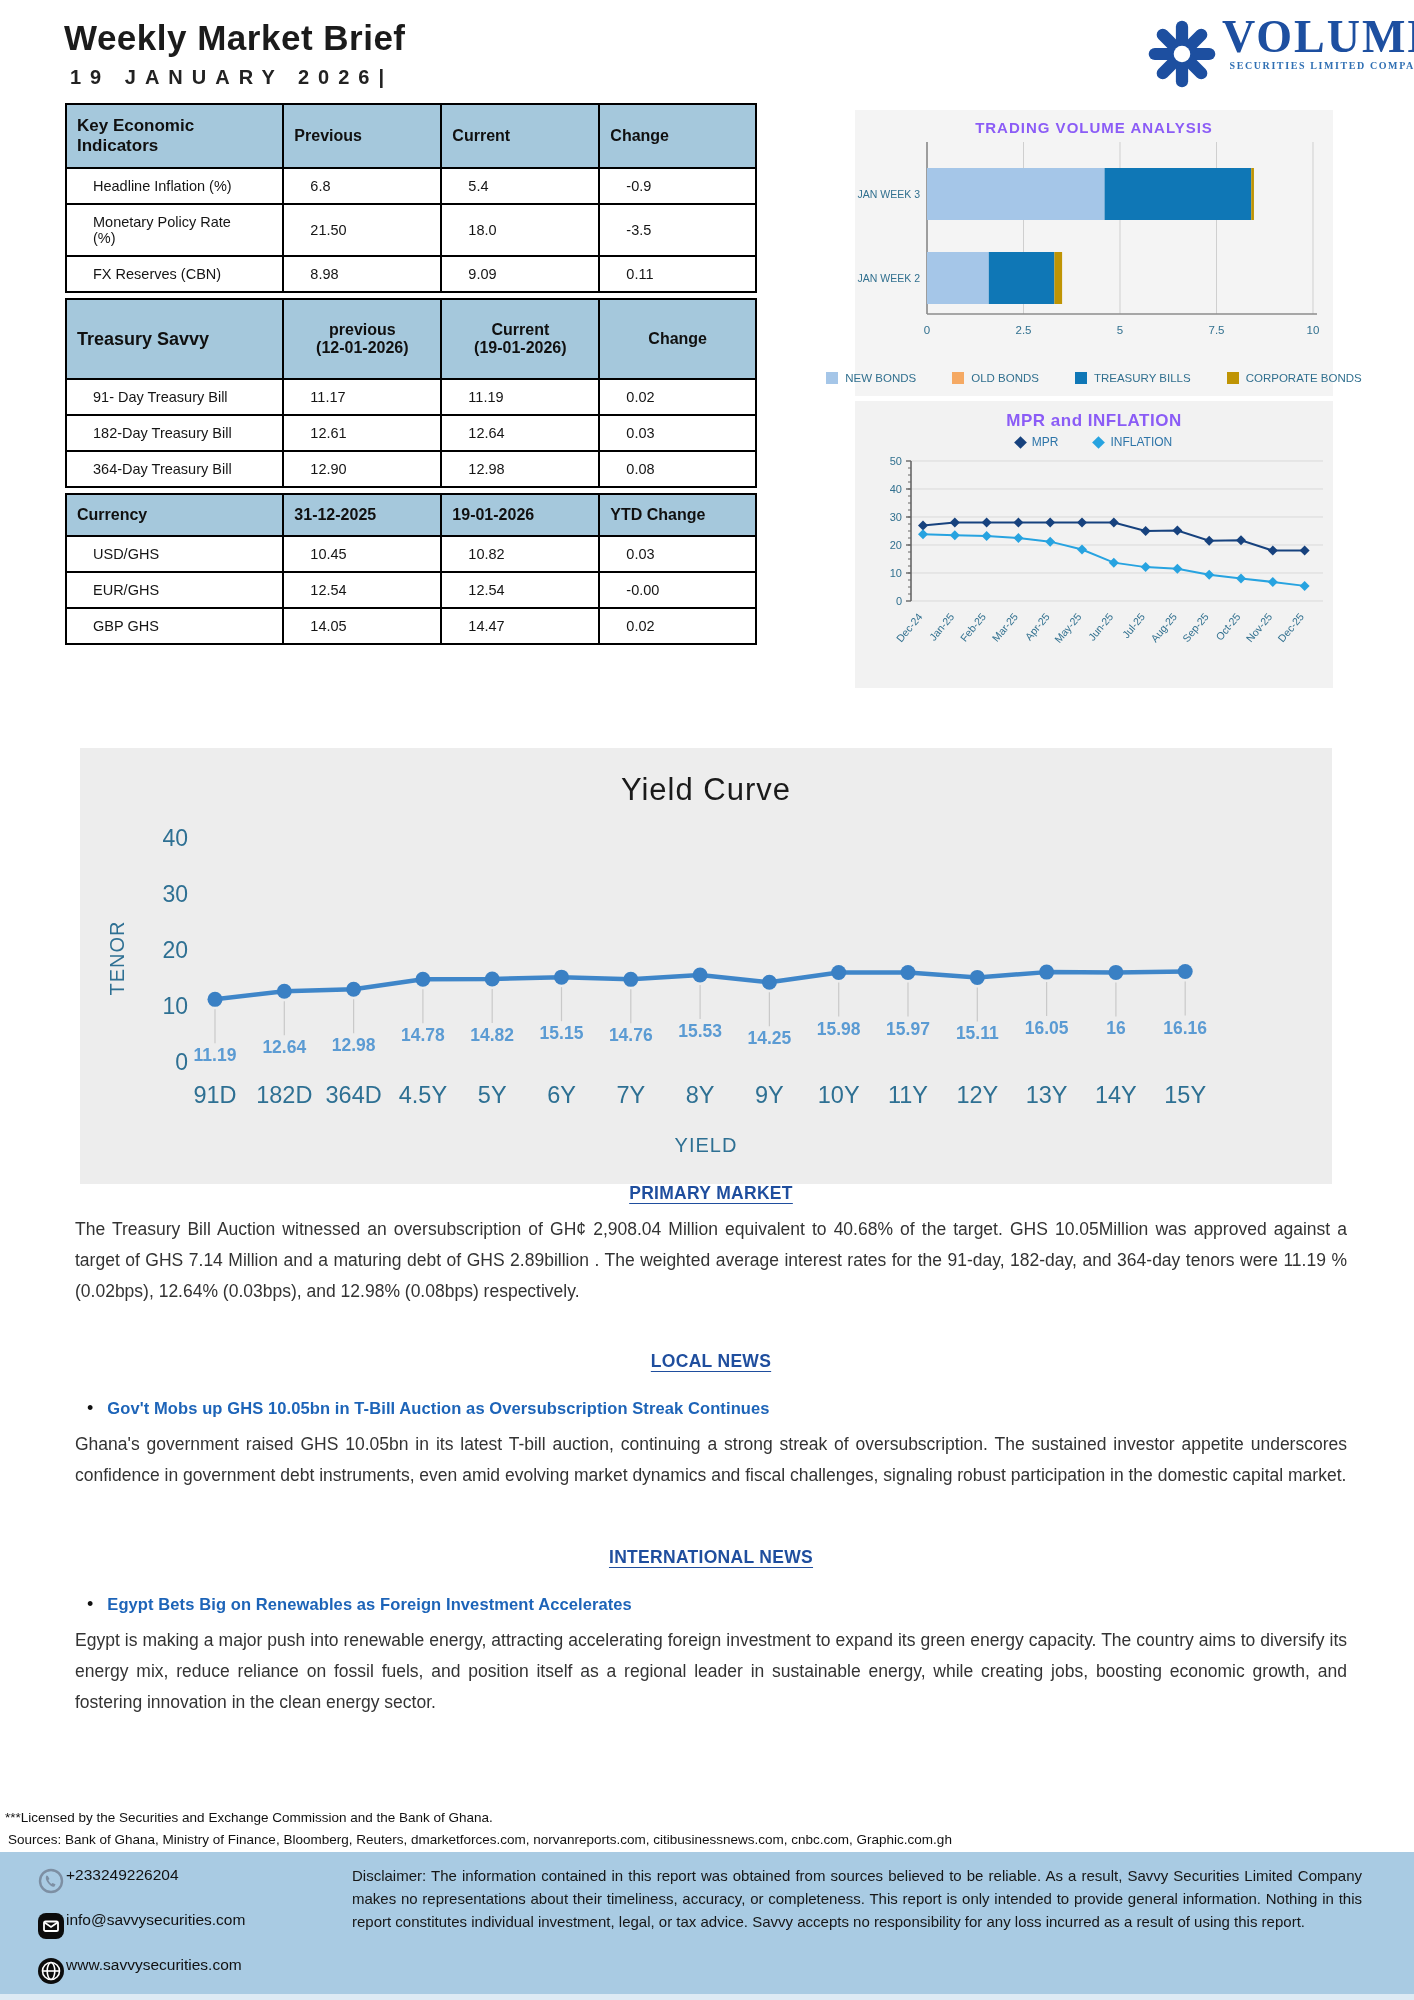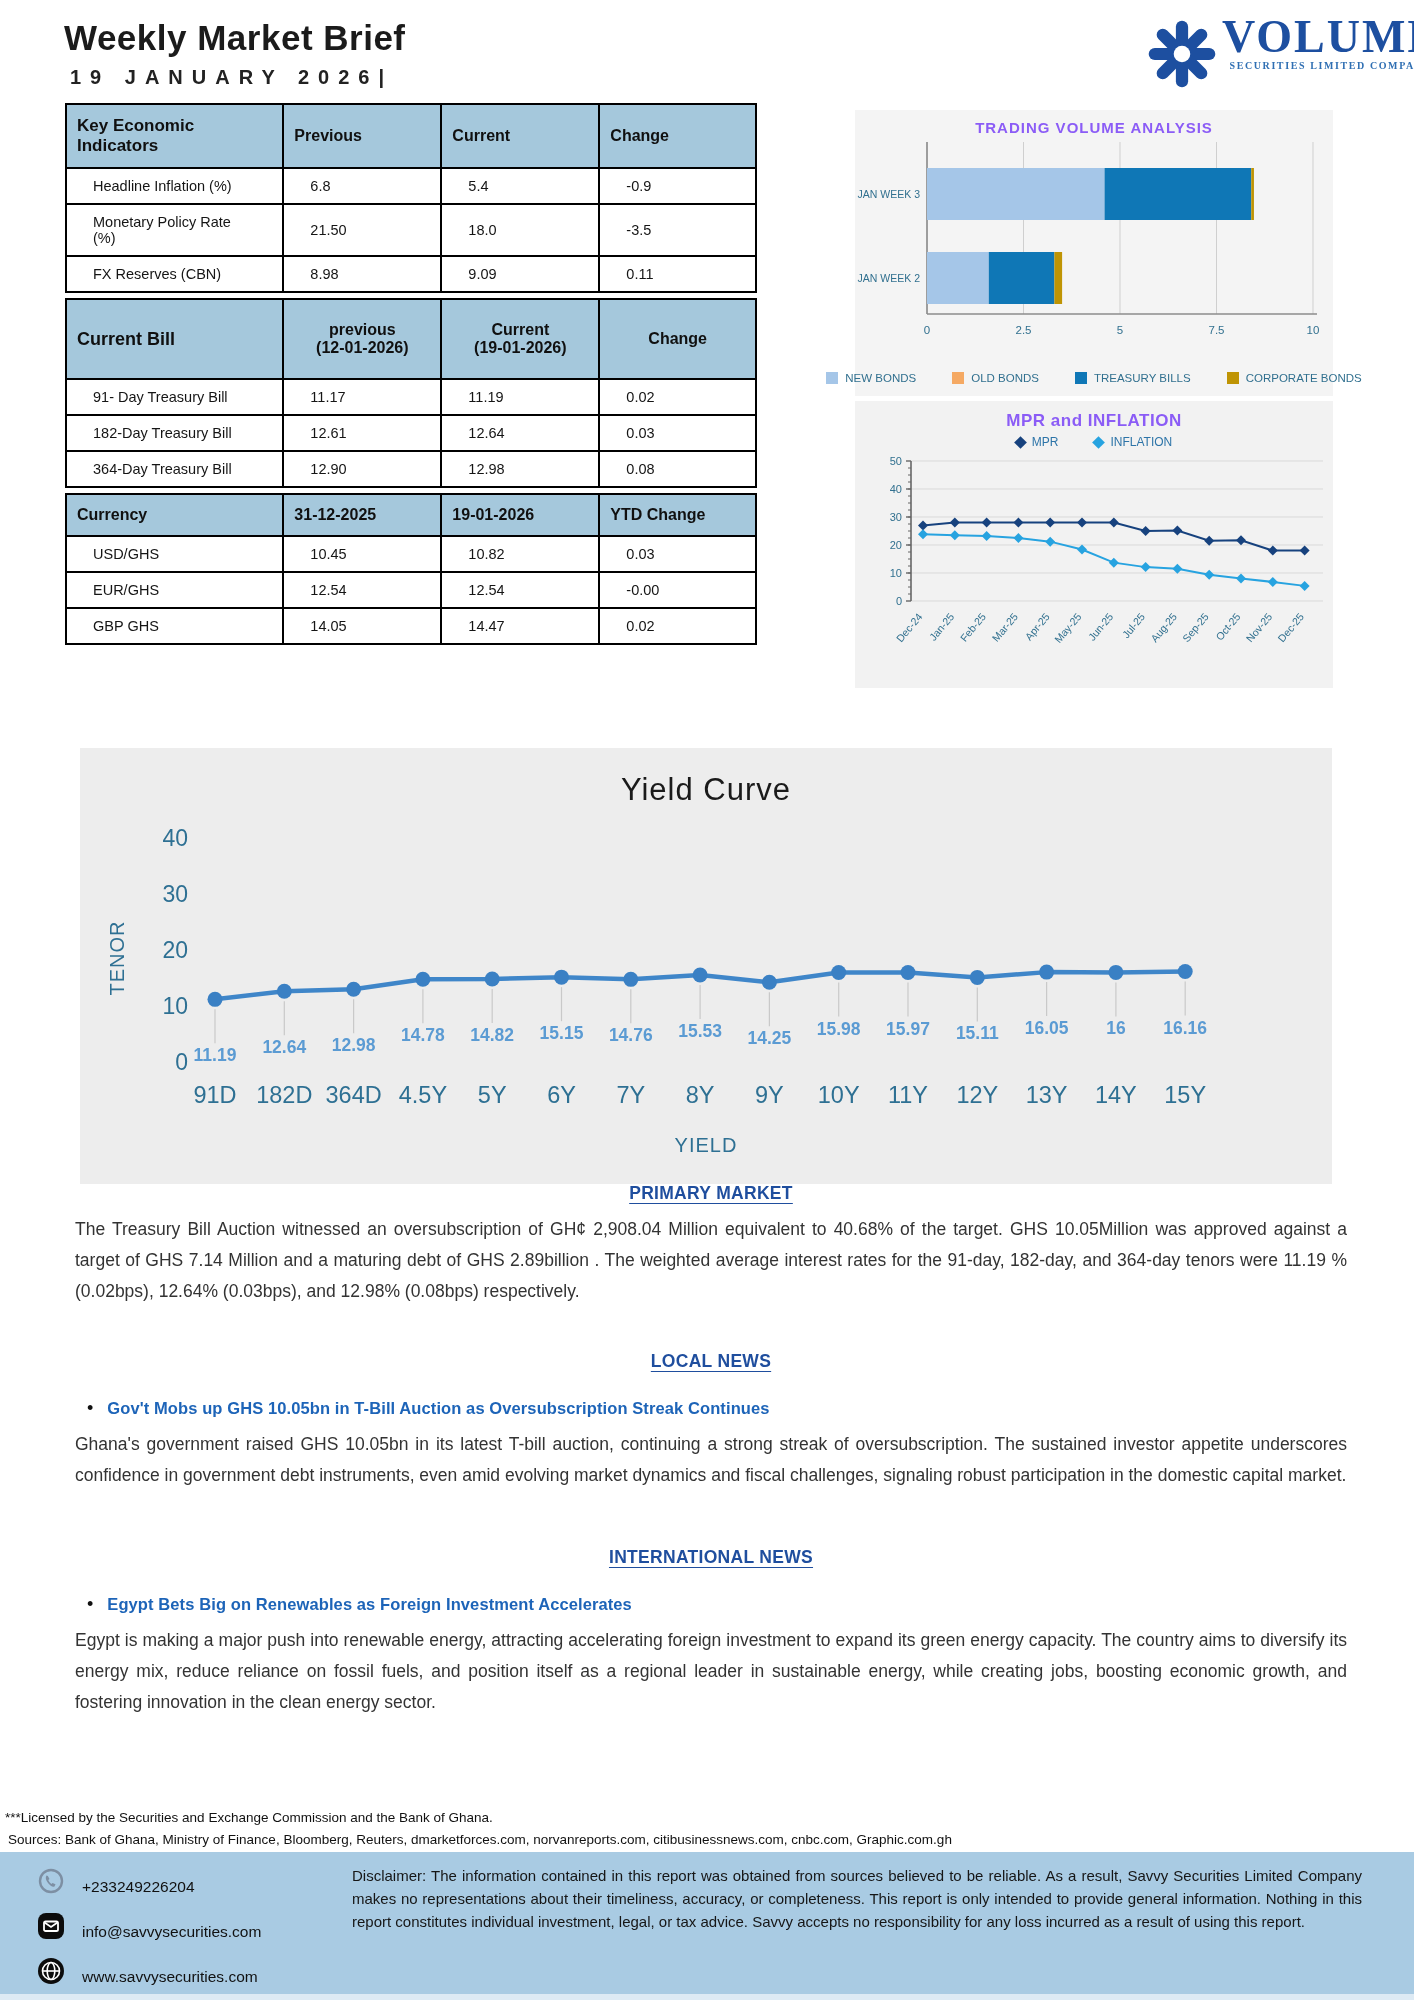--- a/index.html
+++ b/index.html
@@ -55,21 +55,21 @@
   .bullet-headline{font-size:16.5px;font-weight:700;color:#1d64b8;letter-spacing:.1px;}
   .gap-local{margin-top:44px;}
   .gap-intl{margin-top:56px;}
 
   
   .licensed{position:absolute;left:5px;top:1810px;font-size:13.5px;color:#111;}
   .sources{position:absolute;left:8px;top:1832px;font-size:13.5px;color:#111;}
   .footer-bar{position:absolute;left:0;top:1852px;width:1414px;height:148px;background:#a9cbe3;}
   .footer-strip{position:absolute;left:0;bottom:0;width:100%;height:6px;background:#ddeaf4;}
   .contacts{position:absolute;left:36px;top:14px;display:flex;flex-direction:column;gap:15px;}
-  .contact-item{display:flex;align-items:flex-end;gap:16px;font-size:15.5px;color:#111;}
+  .contact-item{display:flex;align-items:flex-start;font-size:15.5px;color:#111;}
   .cicon{width:30px;height:30px;flex:0 0 30px;}
   .disclaimer{position:absolute;left:352px;top:12px;width:1010px;font-size:15px;line-height:23px;
               color:#161616;text-align:justify;}
 
   svg text{font-family:"Liberation Sans",sans-serif;}
 </style>
 </head>
 <body>
 
 <div class="page">
@@ -132,21 +132,21 @@
     </table>
     <table class="t-treas">
       <colgroup>
           <col class="c-label">
           <col class="c-a">
           <col class="c-b">
           <col class="c-c">
         </colgroup>
       <thead>
           <tr>
-            <th>Current Bill</th>
+            <th>Treasury Savvy</th>
             <th class="center">previous
 (12-01-2026)</th>
             <th class="center">Current
 (19-01-2026)</th>
             <th class="center">Change</th>
           </tr>
         </thead>
         <tbody>
           <tr>
             <td>91- Day Treasury Bill</td>

